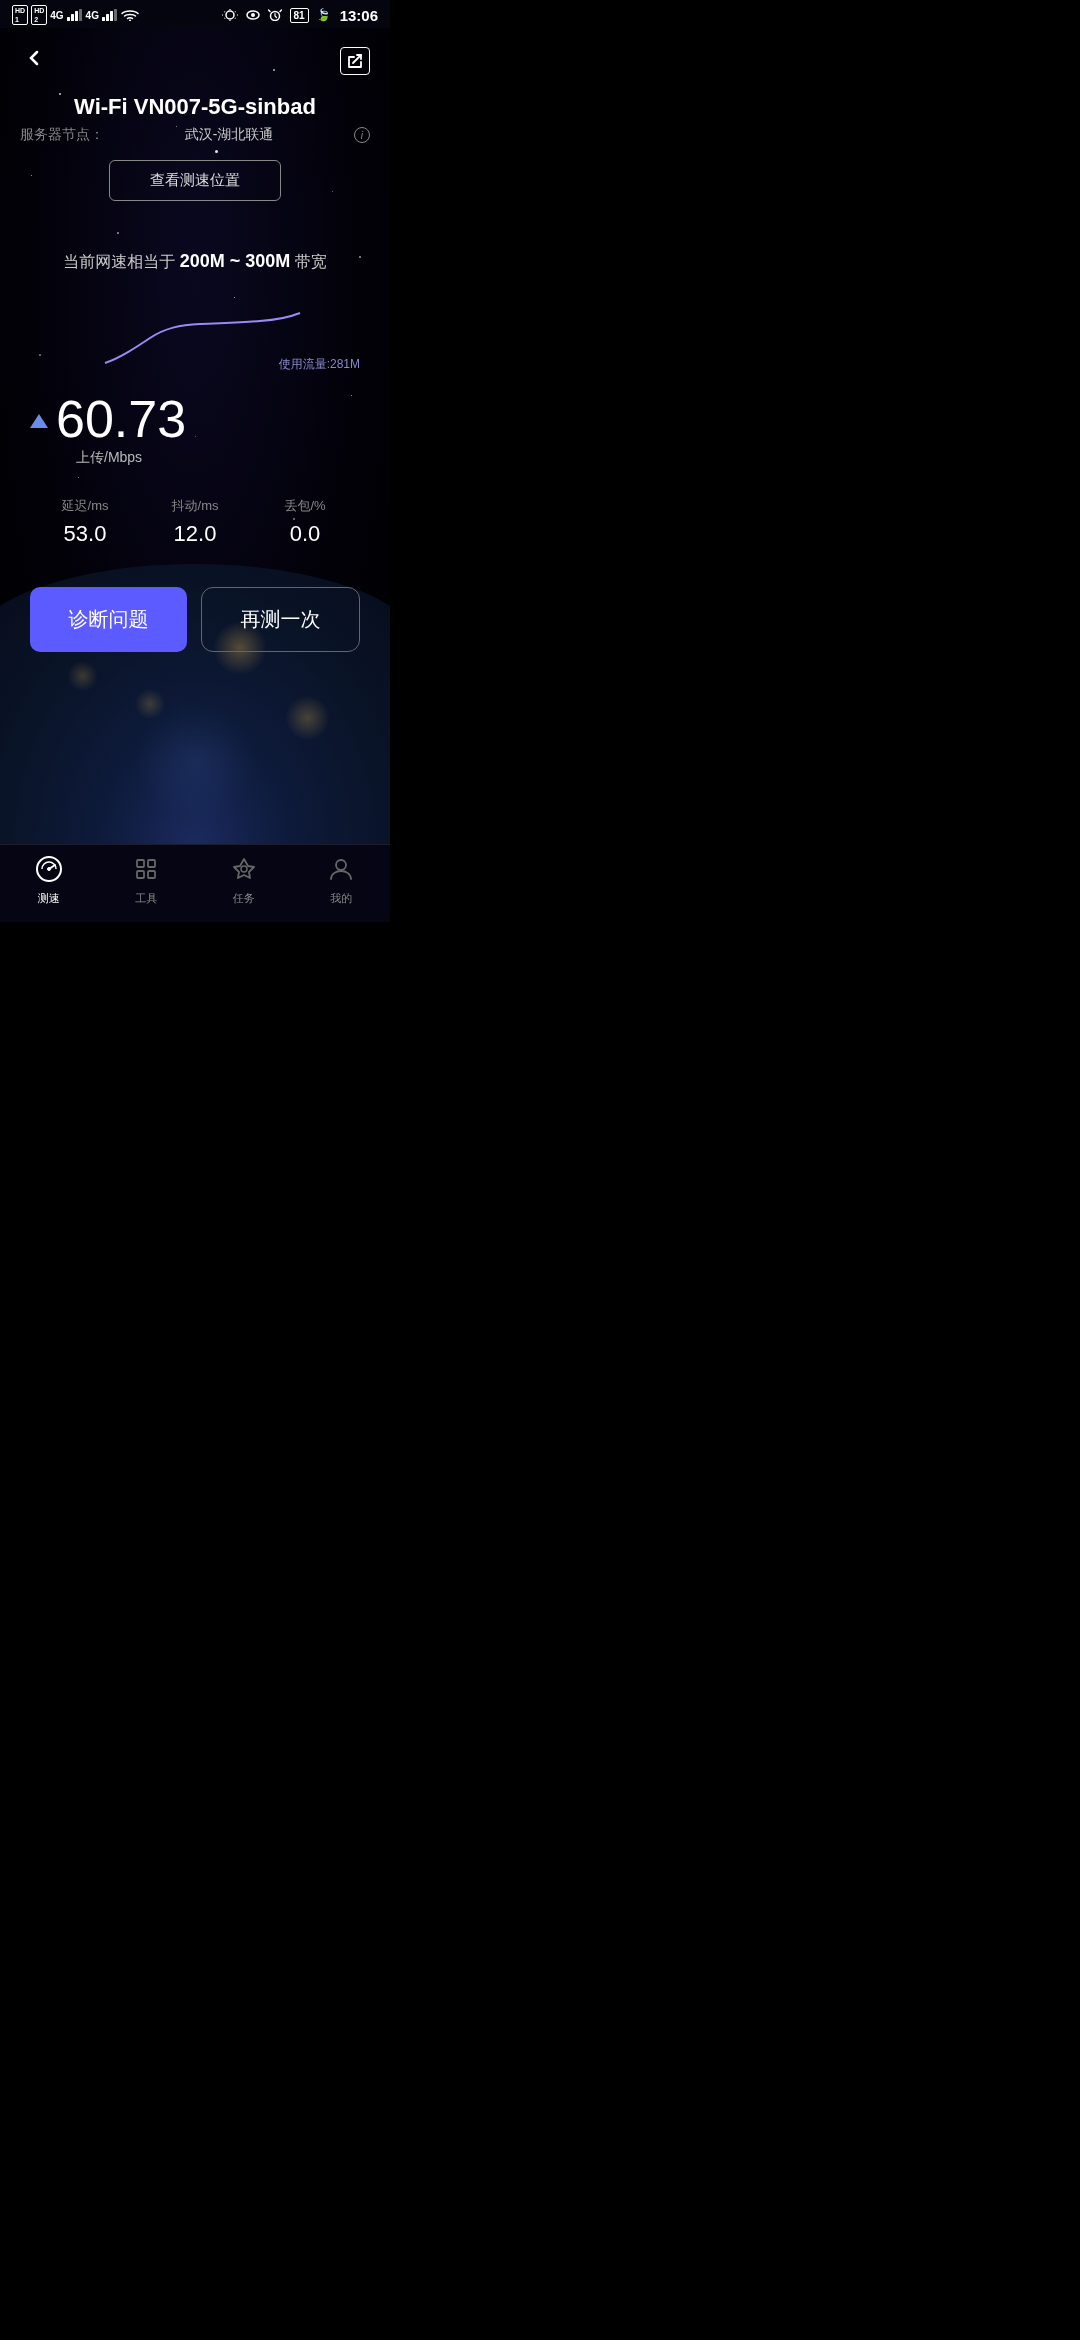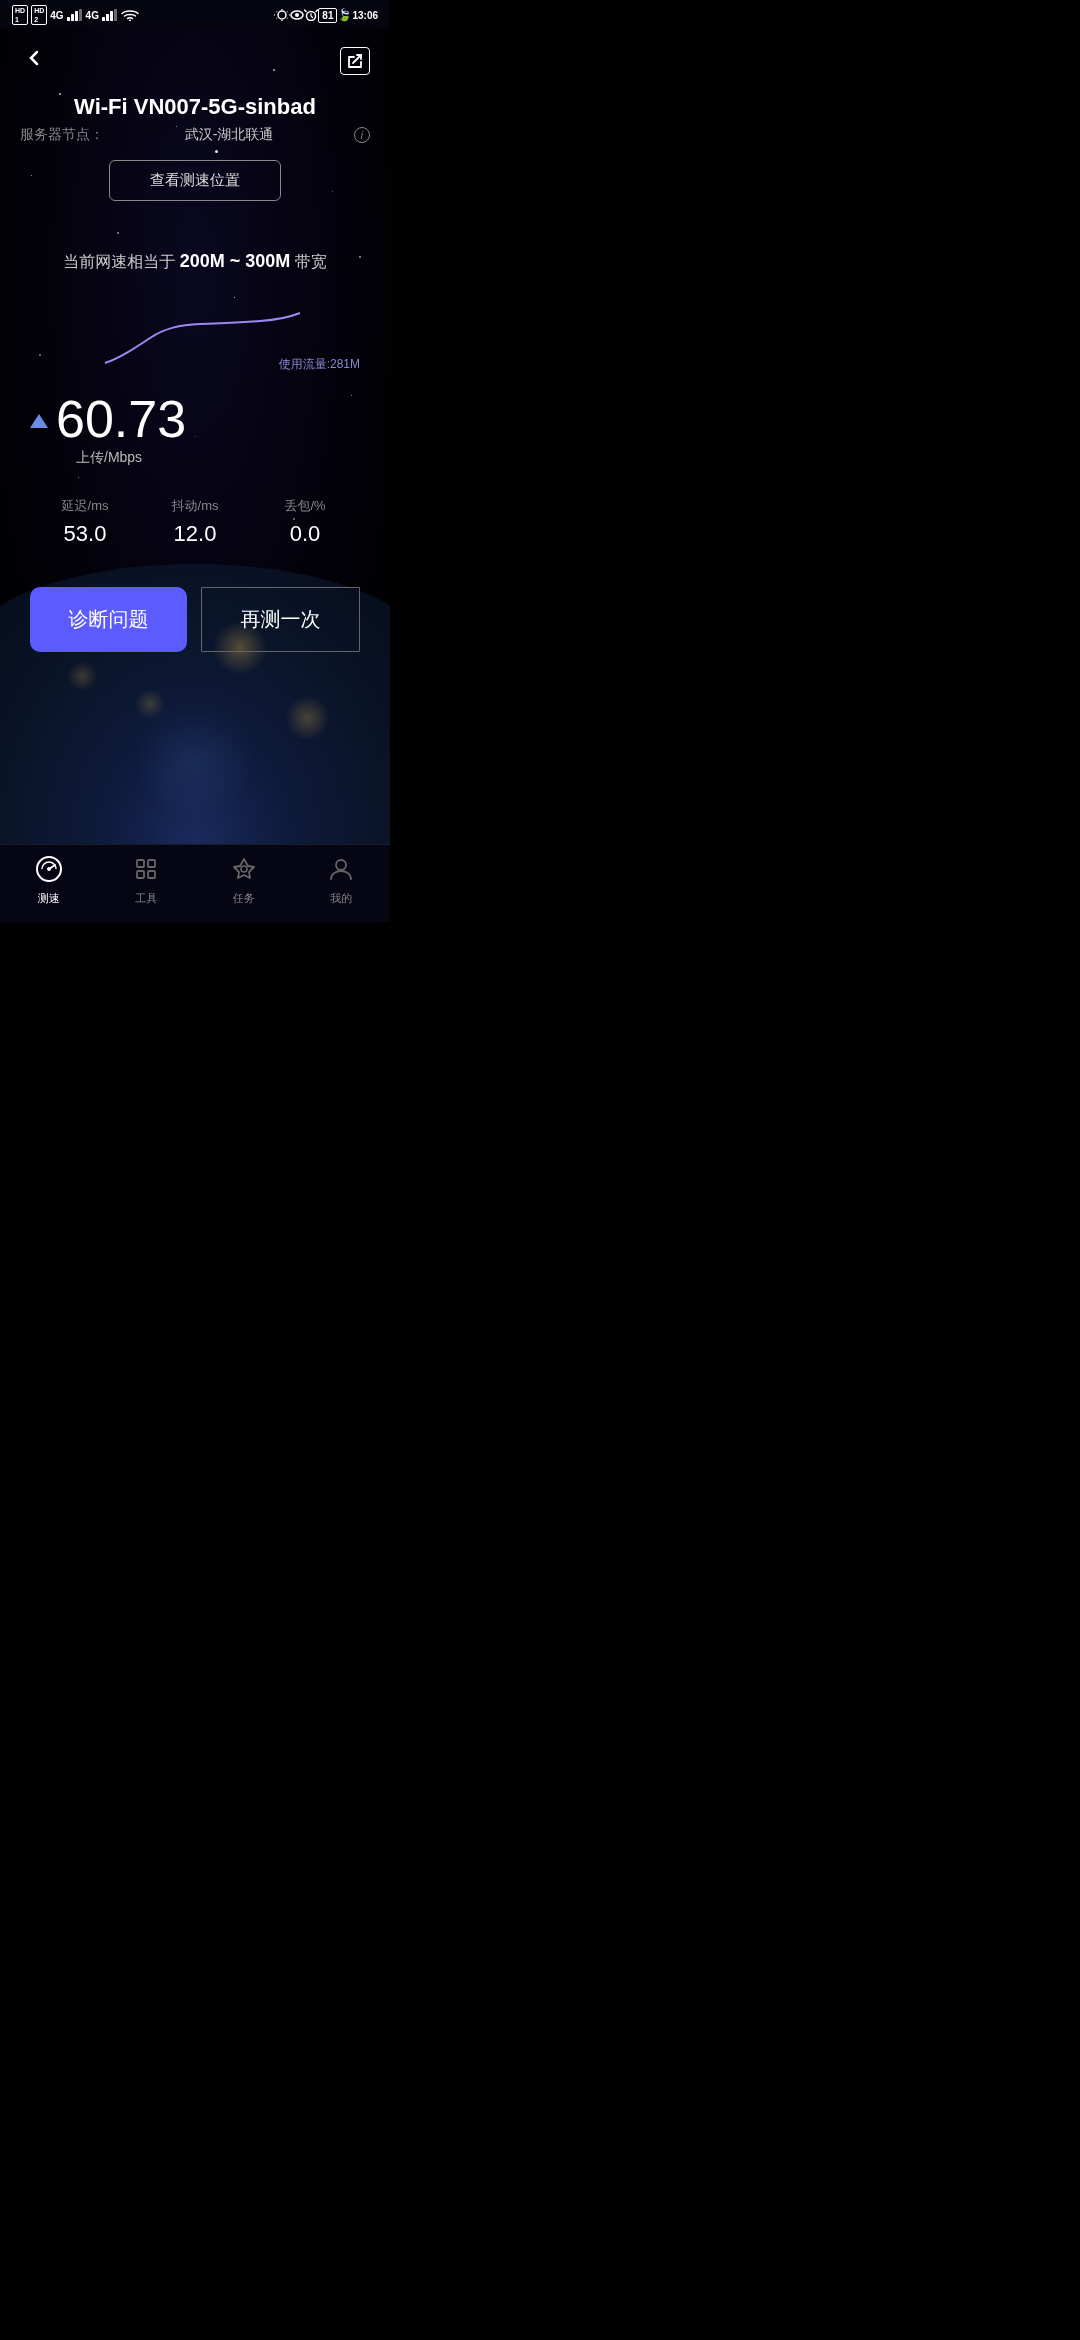--- a/index.html
+++ b/index.html
@@ -31,21 +31,21 @@
       display: flex;
       align-items: center;
       gap: 3px;
       font-size: 10px;
       font-weight: 600;
     }
 
     .status-right {
       display: flex;
       align-items: center;
-      gap: 0;
+      gap: 8px;
       font-size: 11px;
       font-weight: 600;
     }
 
     .hd-badge {
       border: 1px solid #fff;
       border-radius: 2px;
       font-size: 7px;
       padding: 0 2px;
       line-height: 9px;
@@ -319,21 +319,21 @@
       font-size: 20px;
       color: #fff;
       font-weight: 500;
       cursor: pointer;
     }
 
     .btn-retest {
       flex: 1;
       background: transparent;
       border: 1.5px solid #666;
-      border-radius: 1px;
+      border-radius: 12px;
       padding: 18px 0;
       font-size: 20px;
       color: #fff;
       font-weight: 500;
       cursor: pointer;
     }
 
     
     .bottom-nav {
       position: relative;
@@ -418,21 +418,21 @@
       <circle cx="7" cy="6" r="2" fill="white"></circle>
     </svg>
     <svg width="14" height="12" viewBox="0 0 14 12" fill="none">
       <circle cx="7" cy="7" r="4.5" stroke="white" stroke-width="1.5"></circle>
       <path d="M7 4.5V7L8.5 8.5" stroke="white" stroke-width="1.2" stroke-linecap="round"></path>
       <path d="M2 2.5L0.5 1" stroke="white" stroke-width="1.5" stroke-linecap="round"></path>
       <path d="M12 2.5L13.5 1" stroke="white" stroke-width="1.5" stroke-linecap="round"></path>
     </svg>
     <span class="battery">81</span>
     <span style="font-size:12px;">🍃</span>
-    <span style="font-size:10px;font-weight:700;">13:06</span>
+    <span style="font-size:15px;font-weight:700;">13:06</span>
   </div>
 </div>
 
 <div class="main-bg">
 
   <div class="stars">
     <div class="star" style="width:2px;height:2px;top:8%;left:15%;opacity:0.8;"></div>
     <div class="star" style="width:1px;height:1px;top:12%;left:45%;opacity:0.6;"></div>
     <div class="star" style="width:2px;height:2px;top:5%;left:70%;opacity:0.7;"></div>
     <div class="star" style="width:1px;height:1px;top:20%;left:85%;opacity:0.5;"></div>

